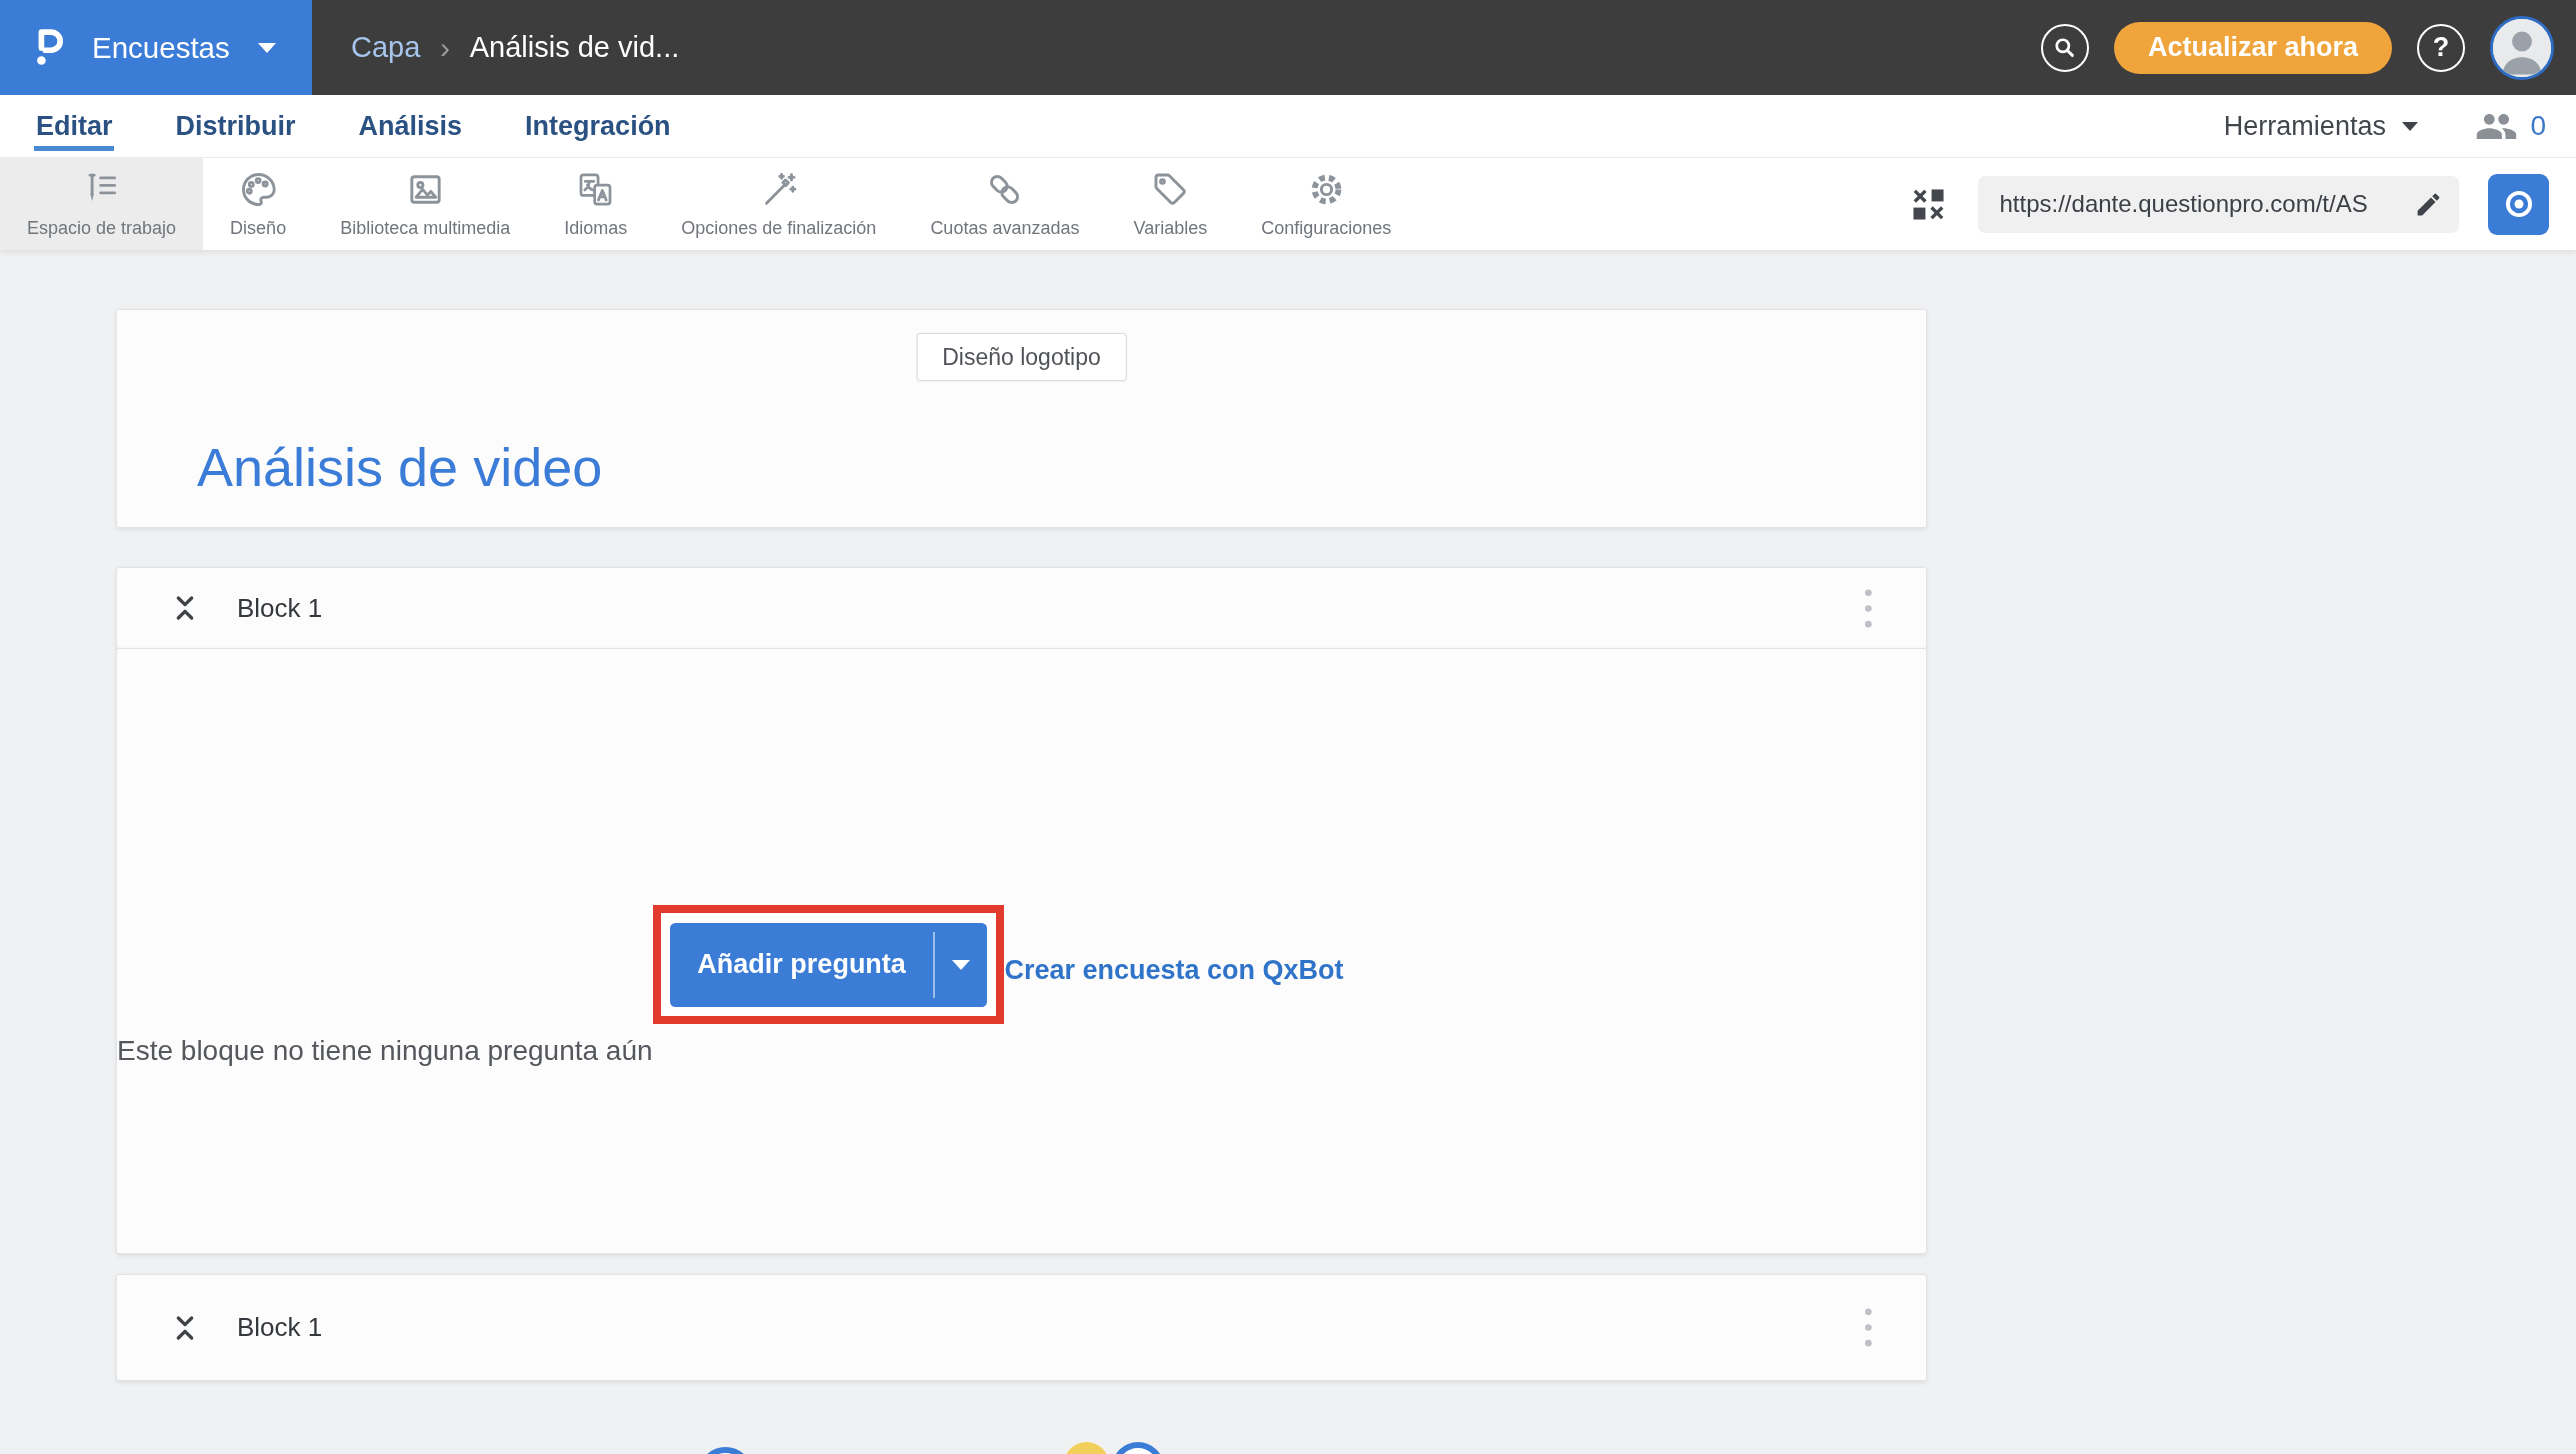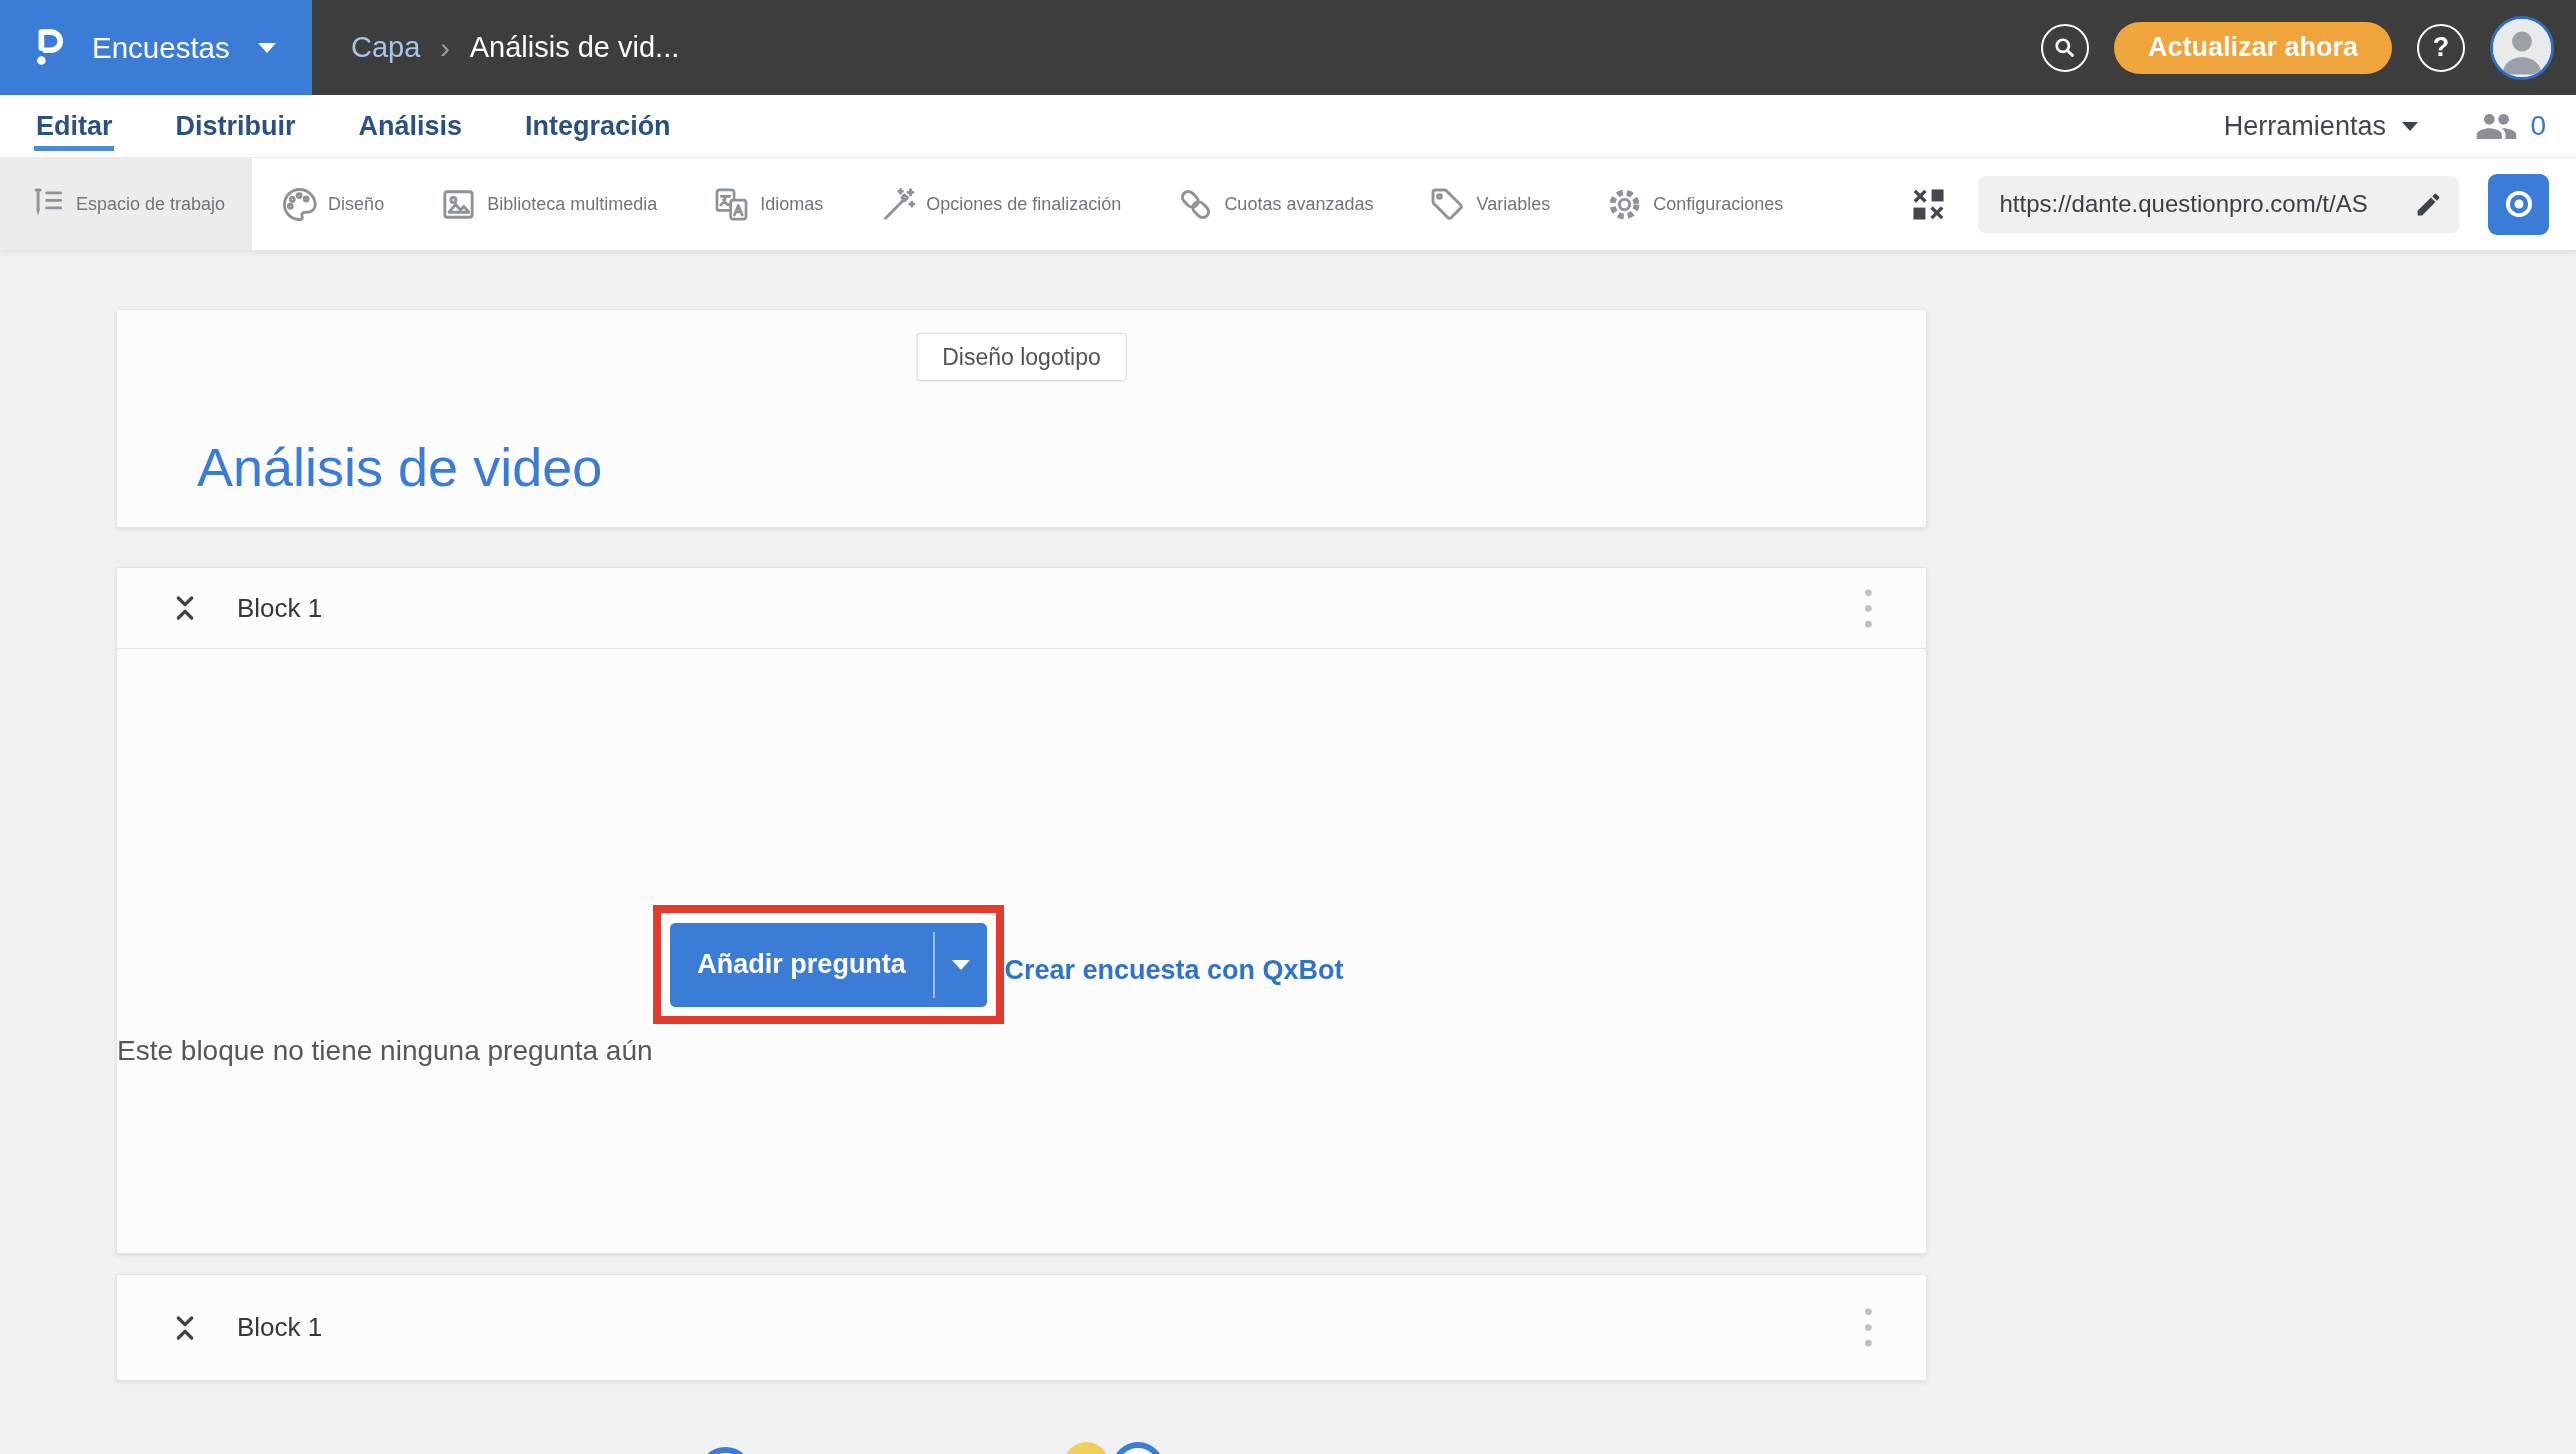--- a/index.html
+++ b/index.html
@@ -28,21 +28,21 @@
   .tab { position:relative; height:100%; display:flex; align-items:center; font-size:27px; font-weight:600; color:#2b5183; cursor:pointer; }
   .tab.active::after { content:""; position:absolute; left:-1.8px; right:-1.8px; bottom:6.3px; height:4.5px; background:#4a8ad2; }
   .tab-right { margin-left:auto; display:flex; align-items:center; }
   .tools-label { font-size:27px; color:#42474d; cursor:pointer; }
   .caret-down-dark { width:0; height:0; border-left:8px solid transparent; border-right:8px solid transparent; border-top:9.8px solid #3f444a; margin-left:16px; cursor:pointer; }
   .collab { display:flex; align-items:center; gap:12.5px; margin-left:57px; cursor:pointer; }
   .collab-count { font-size:28px; color:#3a78c9; }
 
   
   .toolbar { position:relative; z-index:20; display:flex; align-items:stretch; height:93px; background:#fff; border-bottom:0.9px solid #e3e3e3; box-shadow:0 2.7px 4.5px rgba(0,0,0,0.05); }
-  .tool-item { display:flex; flex-direction:row; align-items:center; justify-content:center; gap:8px; padding:0 27px; cursor:pointer; }
+  .tool-item { display:flex; flex-direction:column; align-items:center; justify-content:center; gap:8px; padding:0 27px; cursor:pointer; }
   .tool-item.selected { background:#ececec; }
   .tool-item svg { width:41px; height:41px; }
   .tool-label { font-size:18px; color:#70767c; white-space:nowrap; }
   .toolbar-right { margin-left:auto; display:flex; align-items:center; gap:29px; padding-right:27px; }
   .qr-btn { width:41px; height:41px; cursor:pointer; }
   .url-box { width:481px; height:57px; background:#f0f0f1; border-radius:7.2px; display:flex; align-items:center; padding:0 16px 0 21.5px; gap:10.7px; cursor:pointer; }
   .url-text { flex:1; font-size:24px; color:#3b4046; white-space:nowrap; overflow:hidden; }
   .pencil-btn { width:29px; height:29px; flex:0 0 auto; cursor:pointer; }
   .eye-btn { width:61px; height:61px; border-radius:9px; background:#3b7cd6; display:flex; align-items:center; justify-content:center; cursor:pointer; }
   .eye-btn svg { width:36px; height:36px; }

